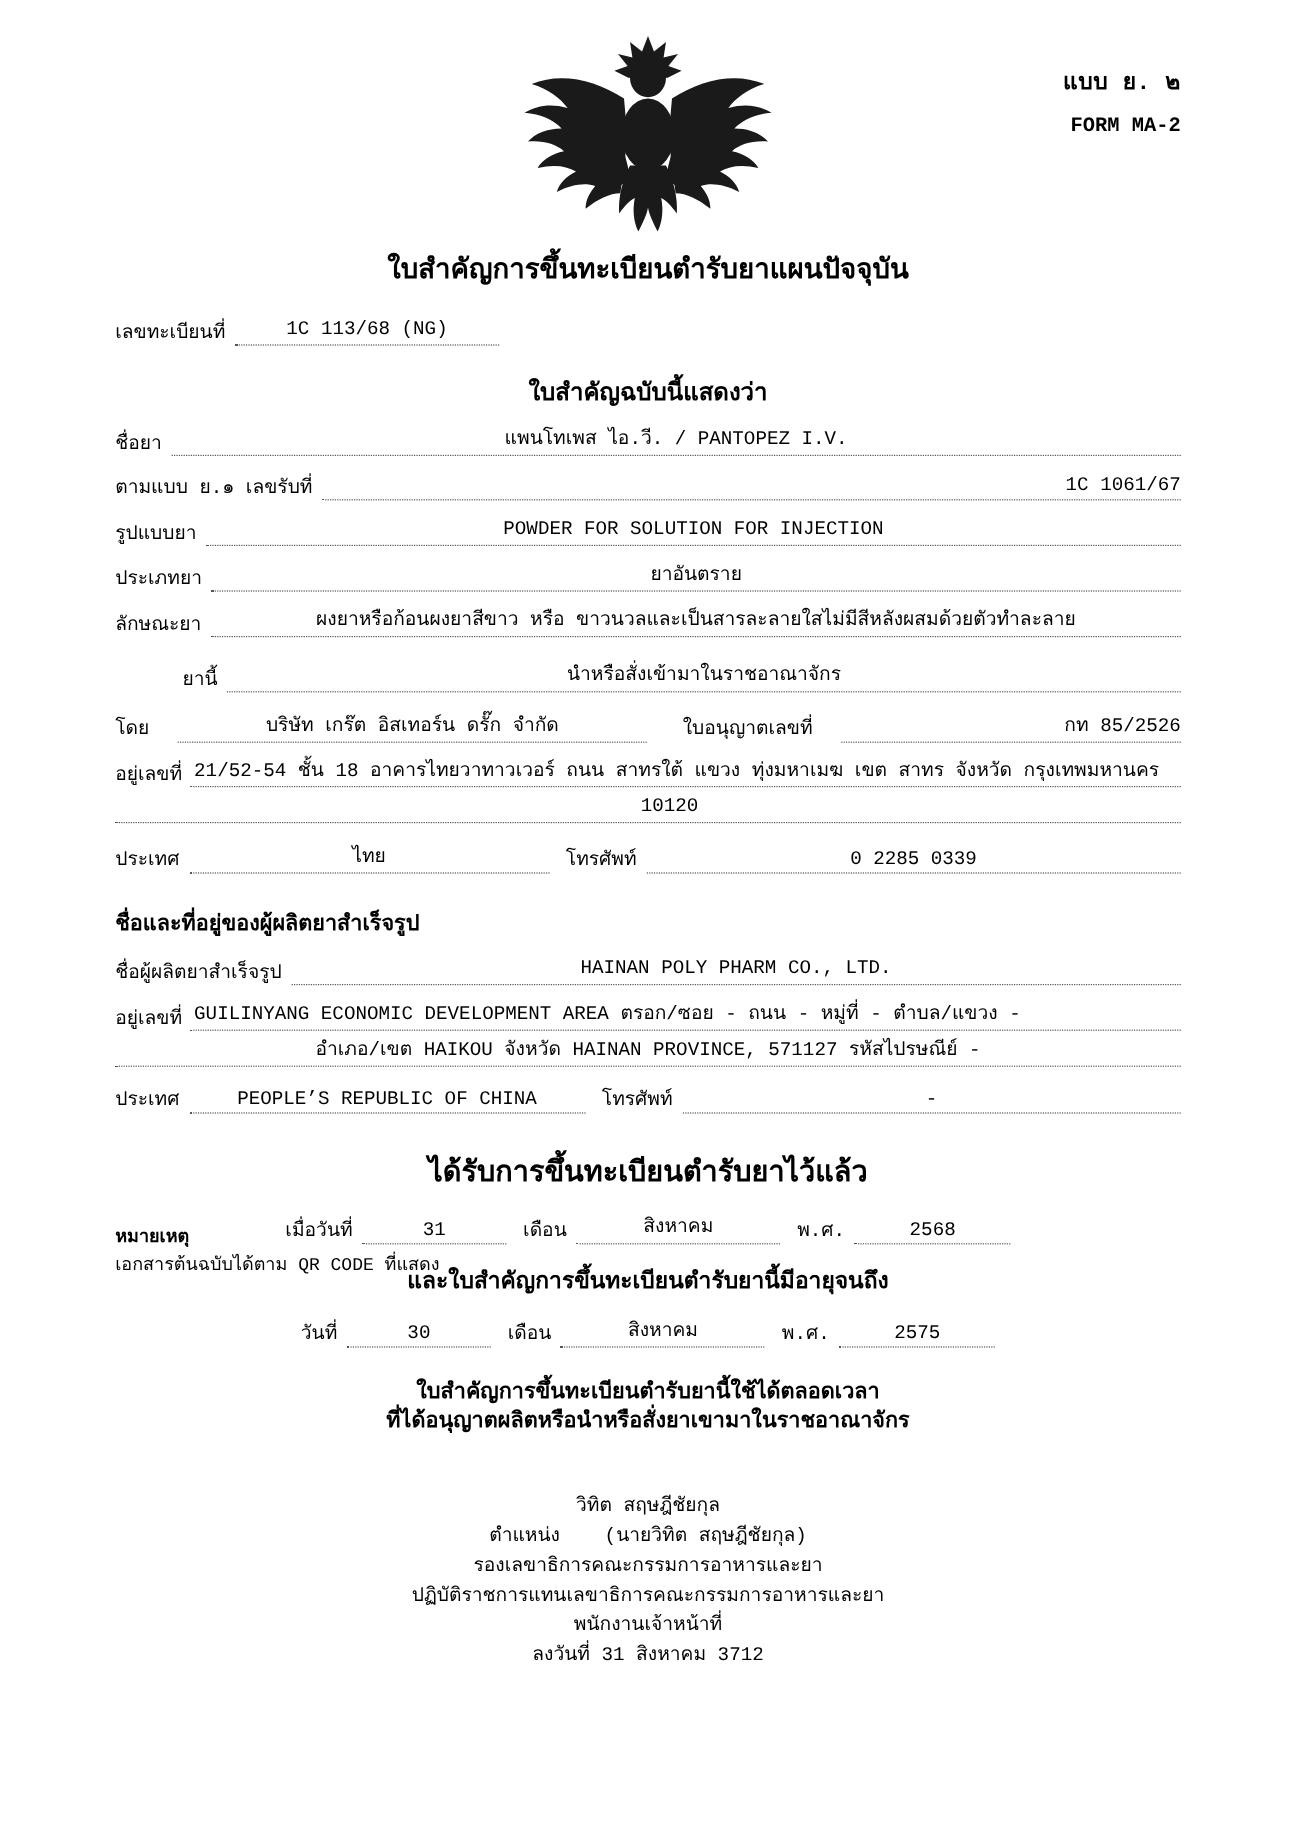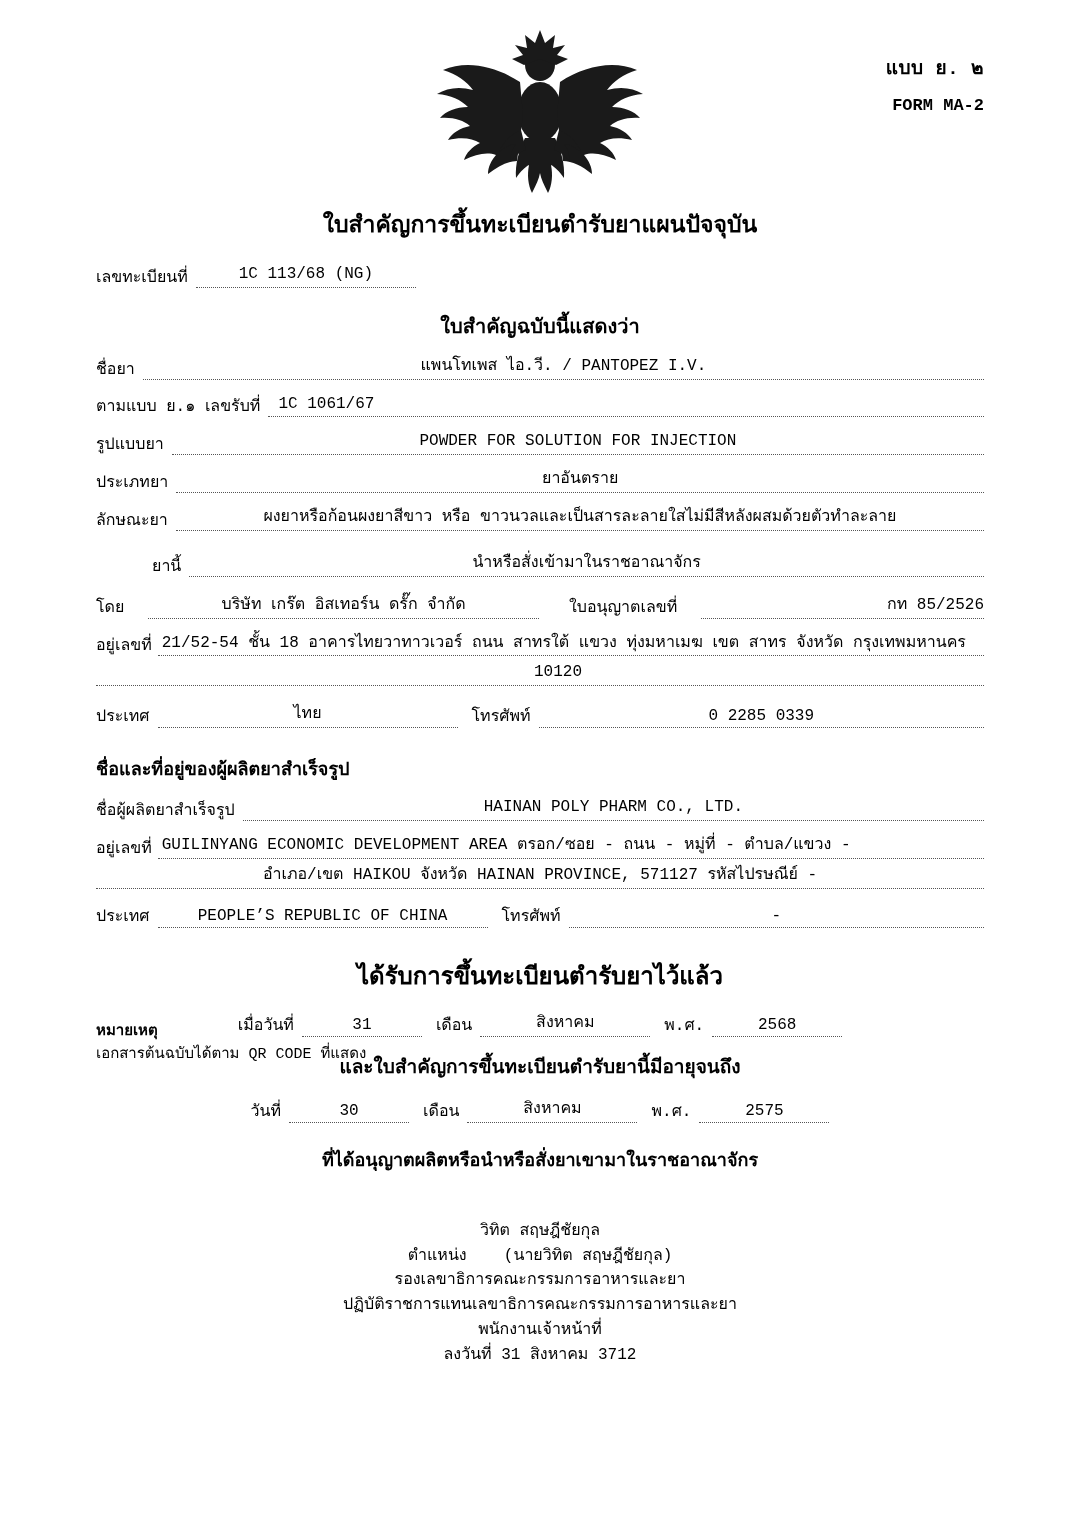--- a/index.html
+++ b/index.html
@@ -76,21 +76,21 @@
   }
   .fill {
     flex: 1 1 auto;
     border-bottom: 1px dotted #555;
     text-align: center;
     font-size: 16px;
     line-height: 1.3;
     padding-bottom: 2px;
     min-height: 22px;
   }
-  .fill.left { text-align: left; padding-left: 10px; }
+  .fill.left { text-align: right; padding-left: 10px; }
 
   .center-head {
     text-align: center;
     font-weight: bold;
     font-size: 20px;
     margin-top: 22px;
   }
 
   .reg-no-row {
     display: flex;
@@ -324,20 +324,21 @@
     <div class="date-row">
       <div class="lbl">วันที่</div>
       <div class="v-day">30</div>
       <div class="lbl" style="padding-left:14px">เดือน</div>
       <div class="v-month">สิงหาคม</div>
       <div class="lbl" style="padding-left:14px">พ.ศ.</div>
       <div class="v-year">2575</div>
     </div>
 
     <div class="note-center">
+      <div>ใบสำคัญการขึ้นทะเบียนตำรับยานี้ใช้ได้ตลอดเวลา</div>
       <div>ที่ได้อนุญาตผลิตหรือนำหรือสั่งยาเขามาในราชอาณาจักร</div>
     </div>
 
     <div class="signature">
       <div class="sig-name">วิทิต สฤษฎีชัยกุล</div>
       <div class="sig-pos-row">
         <span>ตำแหน่ง</span>
         <span style="display:inline-block;width:18px"></span>
         <span>(นายวิทิต สฤษฎีชัยกุล)</span>
       </div>

